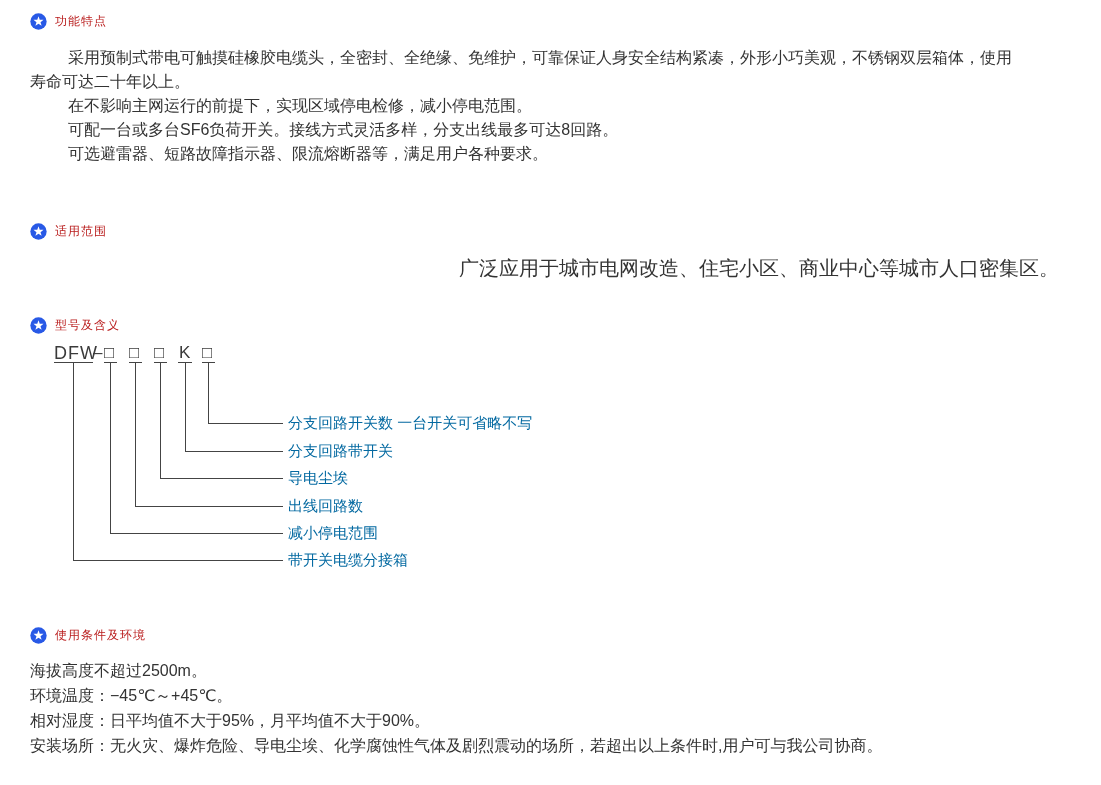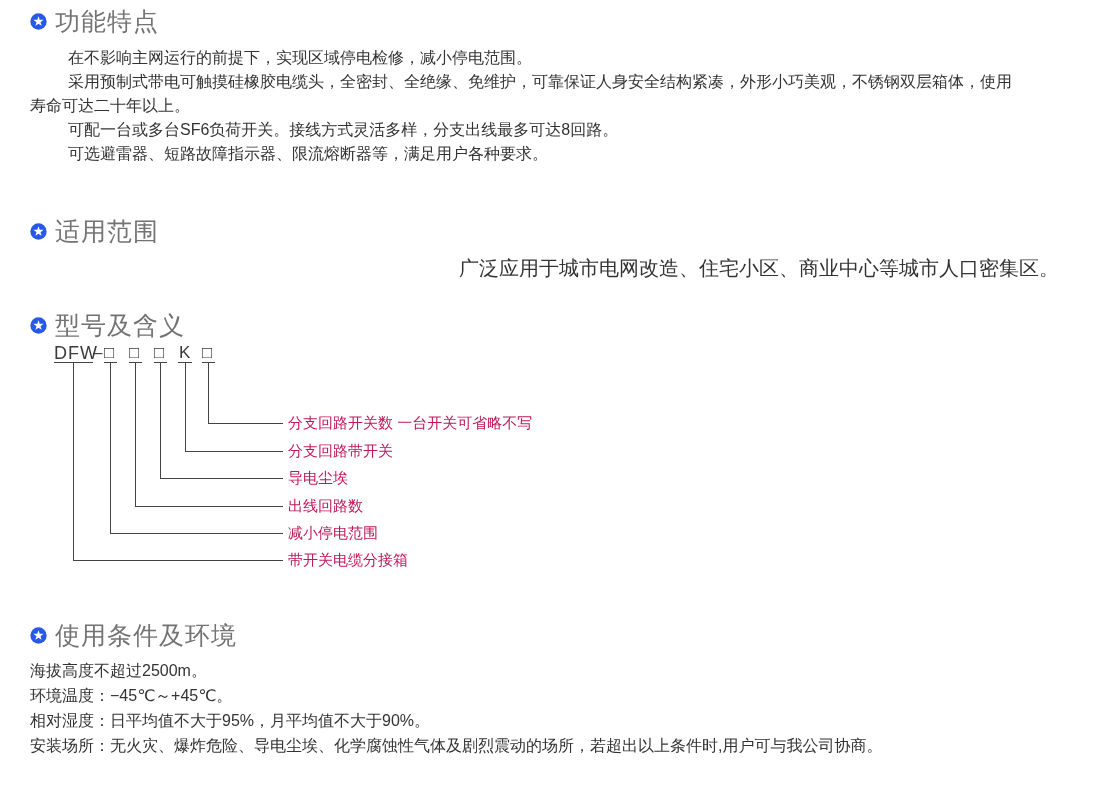--- a/index.html
+++ b/index.html
@@ -10,21 +10,21 @@
     font-family: "Liberation Sans", "DejaVu Sans", sans-serif;
     color: #333333;
     overflow: hidden;
   }
   .section-heading {
     display: flex; align-items: center; gap: 8px;
     height: 26px;
   }
   .section-heading .badge { width: 17px; height: 17px; flex: 0 0 auto; display: block; }
   .section-heading .title {
-    font-size: 25px; color: #737373; letter-spacing: 1px;
+    font-size: 12px; color: #b91c1c; letter-spacing: 1px;
   }
   .features { margin-bottom: 52px; }
   .features .heading-row { margin-bottom: 12px; }
   .features p {
     margin: 0; font-size: 16px; line-height: 24px;
     text-indent: 38px; max-width: 988px;
   }
   .scope { margin-bottom: 32px; }
   .scope .heading-row { margin-bottom: 12px; }
   .scope p { margin: 12px; font-size: 20px; line-height: 24px; text-indent: 40px; text-align: right; }
@@ -36,39 +36,39 @@
   }
   .code-seg { position: absolute; top: 0; line-height: 18px; font-size: 17px; white-space: nowrap; }
   .code-prefix { font-size: 18px; letter-spacing: 1px; }
   .tick { position: absolute; top: 18px; height: 1px; background: #444444; }
   .connector {
     position: absolute; top: 19px;
     border-left: 1px solid #444444; border-bottom: 1px solid #444444;
   }
   .diagram-label {
     position: absolute; left: 258px; font-size: 15px; line-height: 20px;
-    white-space: nowrap; color: #be185d;
+    white-space: nowrap; color: #0369a1;
   }
   .conditions { margin-top: 48px; }
   .conditions .heading-row { margin-bottom: 10px; }
   .conditions p { margin: 0; font-size: 16px; line-height: 25px; }
 </style>
 </head>
 <body>
 
 <section class="features">
   <div class="section-heading heading-row">
     <svg class="badge" viewBox="0 0 24 24">
       <circle cx="12" cy="12" r="11.5" fill="#2859e6"></circle>
       <path fill="#ffffff" d="M12 4.5 L13.76 9.57 L19.13 9.68 L14.85 12.93 L16.41 18.07 L12 15 L7.59 18.07 L9.15 12.93 L4.87 9.68 L10.24 9.57 Z"></path>
     </svg>
     <span class="title">功能特点</span>
   </div>
+  <p>采用预制式带电可触摸硅橡胶电缆头，全密封、全绝缘、免维护，可靠保证人身安全结构紧凑，外形小巧美观，不锈钢双层箱体，使用寿命可达二十年以上。</p>
   <p>在不影响主网运行的前提下，实现区域停电检修，减小停电范围。</p>
-  <p>采用预制式带电可触摸硅橡胶电缆头，全密封、全绝缘、免维护，可靠保证人身安全结构紧凑，外形小巧美观，不锈钢双层箱体，使用寿命可达二十年以上。</p>
   <p>可配一台或多台SF6负荷开关。接线方式灵活多样，分支出线最多可达8回路。</p>
   <p>可选避雷器、短路故障指示器、限流熔断器等，满足用户各种要求。</p>
 </section>
 
 <section class="scope">
   <div class="section-heading heading-row">
     <svg class="badge" viewBox="0 0 24 24">
       <circle cx="12" cy="12" r="11.5" fill="#2859e6"></circle>
       <path fill="#ffffff" d="M12 4.5 L13.76 9.57 L19.13 9.68 L14.85 12.93 L16.41 18.07 L12 15 L7.59 18.07 L9.15 12.93 L4.87 9.68 L10.24 9.57 Z"></path>
     </svg>

